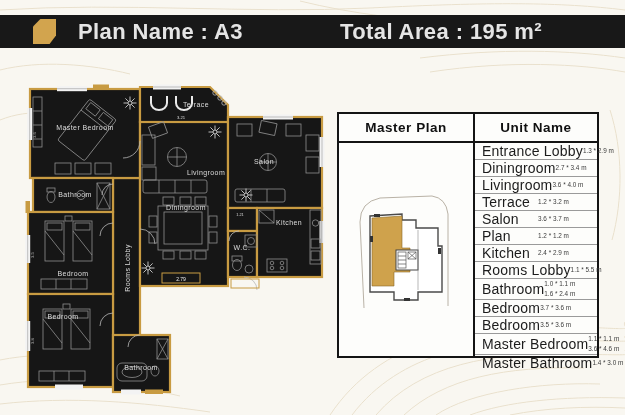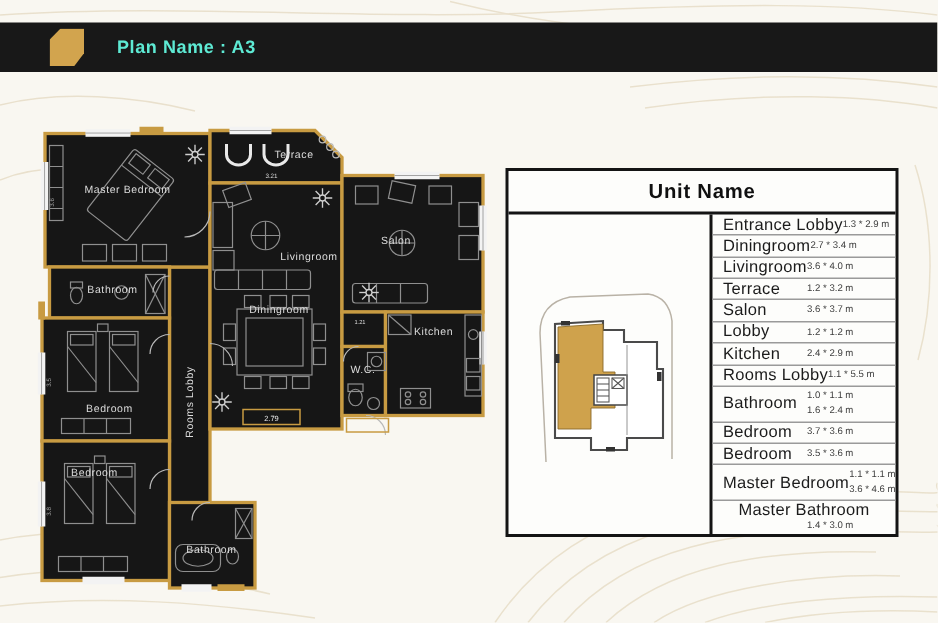--- a/index.html
+++ b/index.html
@@ -15,21 +15,21 @@
     position:absolute;left:0;top:15px;width:625px;height:33px;
     background:#181818;z-index:3;
   }
   .logo{
     position:absolute;left:33px;top:4px;width:23px;height:25px;
     background:#d2a44e;
     clip-path:polygon(32% 0%, 100% 0%, 100% 66%, 72% 100%, 0% 100%, 0% 30%);
   }
   .hdr-text{
     position:absolute;top:0;height:33px;line-height:33px;
-    color:#5eead4;font-weight:bold;font-size:12px;letter-spacing:.4px;
+    color:#e5e5e5;font-weight:bold;font-size:22px;letter-spacing:.4px;
     white-space:nowrap;
   }
   .hdr-plan{left:78px;}
   .hdr-area{left:340px;}
   
   .plan{position:absolute;left:25px;top:83px;width:305px;height:315px;z-index:2;}
   .plan svg{position:absolute;left:0;top:0;}
   .room-label{
     position:absolute;transform:translate(-50%,-50%);
     color:#dcdcdc;font-size:7px;letter-spacing:.4px;white-space:nowrap;
@@ -49,22 +49,22 @@
   }
   .col-left{width:136px;border-right:2px solid #141414;box-sizing:border-box;flex:0 0 auto;}
   .col-right{flex:1 1 auto;min-width:0;}
   .thumb-cell{display:flex;align-items:center;justify-content:center;}
   .rows{display:flex;flex-direction:column;height:100%;}
   .row{
     flex:1 1 0;display:flex;align-items:center;
     border-bottom:1px solid #9a9a9a;padding:0 7px;box-sizing:border-box;
   }
   .row.tall{flex:1.7 1 0;}
-  .row:last-child{border-bottom:none;flex-direction:column;}
-  .rname{font-size:11px;color:#1b1b1b;letter-spacing:.2px;white-space:nowrap;}
+  .row:last-child{border-bottom:none;}
+  .rname{font-size:14px;color:#1b1b1b;letter-spacing:.2px;white-space:nowrap;}
   .rdims{
     margin-left:auto;width:52px;font-size:6.4px;color:#3c3c3c;
     line-height:1.55;text-align:left;white-space:nowrap;flex:0 0 auto;
   }
 </style>
 </head>
 <body>
 
 <svg id="contours" width="625" height="415">
   <g fill="none" stroke="#e7ddc7" stroke-width="1" opacity="0.85">
@@ -84,20 +84,21 @@
     <path d="M510,415 C545,408 585,406 625,408"></path>
     <path d="M0,360 C50,350 110,356 160,368"></path>
     <path d="M0,385 C60,375 120,382 180,396"></path>
     <path d="M0,404 C70,396 140,402 210,412"></path>
   </g>
 </svg>
 
 <div class="header-bar">
   <div class="logo"></div>
   <div class="hdr-text hdr-plan">Plan Name : A3</div>
+  <div class="hdr-text hdr-area">Total Area : 195 m²</div>
 </div>
 
 <div class="plan">
   <svg viewBox="0 0 305 315" width="305" height="315">
     <defs>
       <g id="plant" stroke="#cfcfcf" stroke-width="0.9" fill="none">
         <line x1="-6.5" y1="0" x2="6.5" y2="0"></line>
           <line x1="0" y1="-6.5" x2="0" y2="6.5"></line>
         <line x1="-4.6" y1="-4.6" x2="4.6" y2="4.6"></line>
           <line x1="-4.6" y1="4.6" x2="4.6" y2="-4.6"></line>
@@ -305,20 +306,21 @@
   <div class="room-label" style="left:171px;top:21px">Terrace</div>
   <div class="room-label" style="left:181px;top:89px">Livingroom</div>
   <div class="room-label" style="left:161px;top:124px">Diningroom</div>
   <div class="room-label" style="left:239px;top:78px">Salon</div>
   <div class="room-label" style="left:264px;top:139px">Kitchen</div>
   <div class="room-label" style="left:217px;top:164px">W.C.</div>
 </div>
 
 <div class="unit-table">
   <div class="tbl-head">
+    <div class="th col-left">Master Plan</div>
     <div class="th col-right">Unit Name</div>
   </div>
   <div class="tbl-body">
     <div class="col-left thumb-cell">
       <svg viewBox="0 0 104 124" width="104" height="124">
         <path d="M10,120 L6,34 Q6,14 26,10 L78,8 Q92,10 94,26 L94,118" fill="none" stroke="#b9b2a6" stroke-width="1"></path>
         <path d="M16,104 L16,28 L48,26 L48,32 L62,32 L62,40 L84,40 L84,58 L88,58 L88,104 L64,104 L64,112 L40,112 L40,104 Z" fill="#ffffff" stroke="#4a4a4a" stroke-width="1.4"></path>
         <path d="M18,30 L48,28 L48,60 L56,60 L56,84 L40,84 L40,98 L18,98 Z" fill="#cfa24c" stroke="#8a6a28" stroke-width="0.6"></path>
         <rect x="42" y="62" width="22" height="20" fill="#ffffff" stroke="#444444" stroke-width="1"></rect>
         <rect x="44" y="64" width="8" height="16" fill="none" stroke="#555555" stroke-width="0.7"></rect>
@@ -351,21 +353,21 @@
           </div>
         <div class="row">
             <span class="rname">Terrace</span>
             <span class="rdims">1.2 * 3.2 m</span>
           </div>
         <div class="row">
             <span class="rname">Salon</span>
             <span class="rdims">3.6 * 3.7 m</span>
           </div>
         <div class="row">
-            <span class="rname">Lobby</span>
+            <span class="rname">Plan</span>
             <span class="rdims">1.2 * 1.2 m</span>
           </div>
         <div class="row">
             <span class="rname">Kitchen</span>
             <span class="rdims">2.4 * 2.9 m</span>
           </div>
         <div class="row">
             <span class="rname">Rooms Lobby</span>
             <span class="rdims">1.1 * 5.5 m</span>
           </div>

